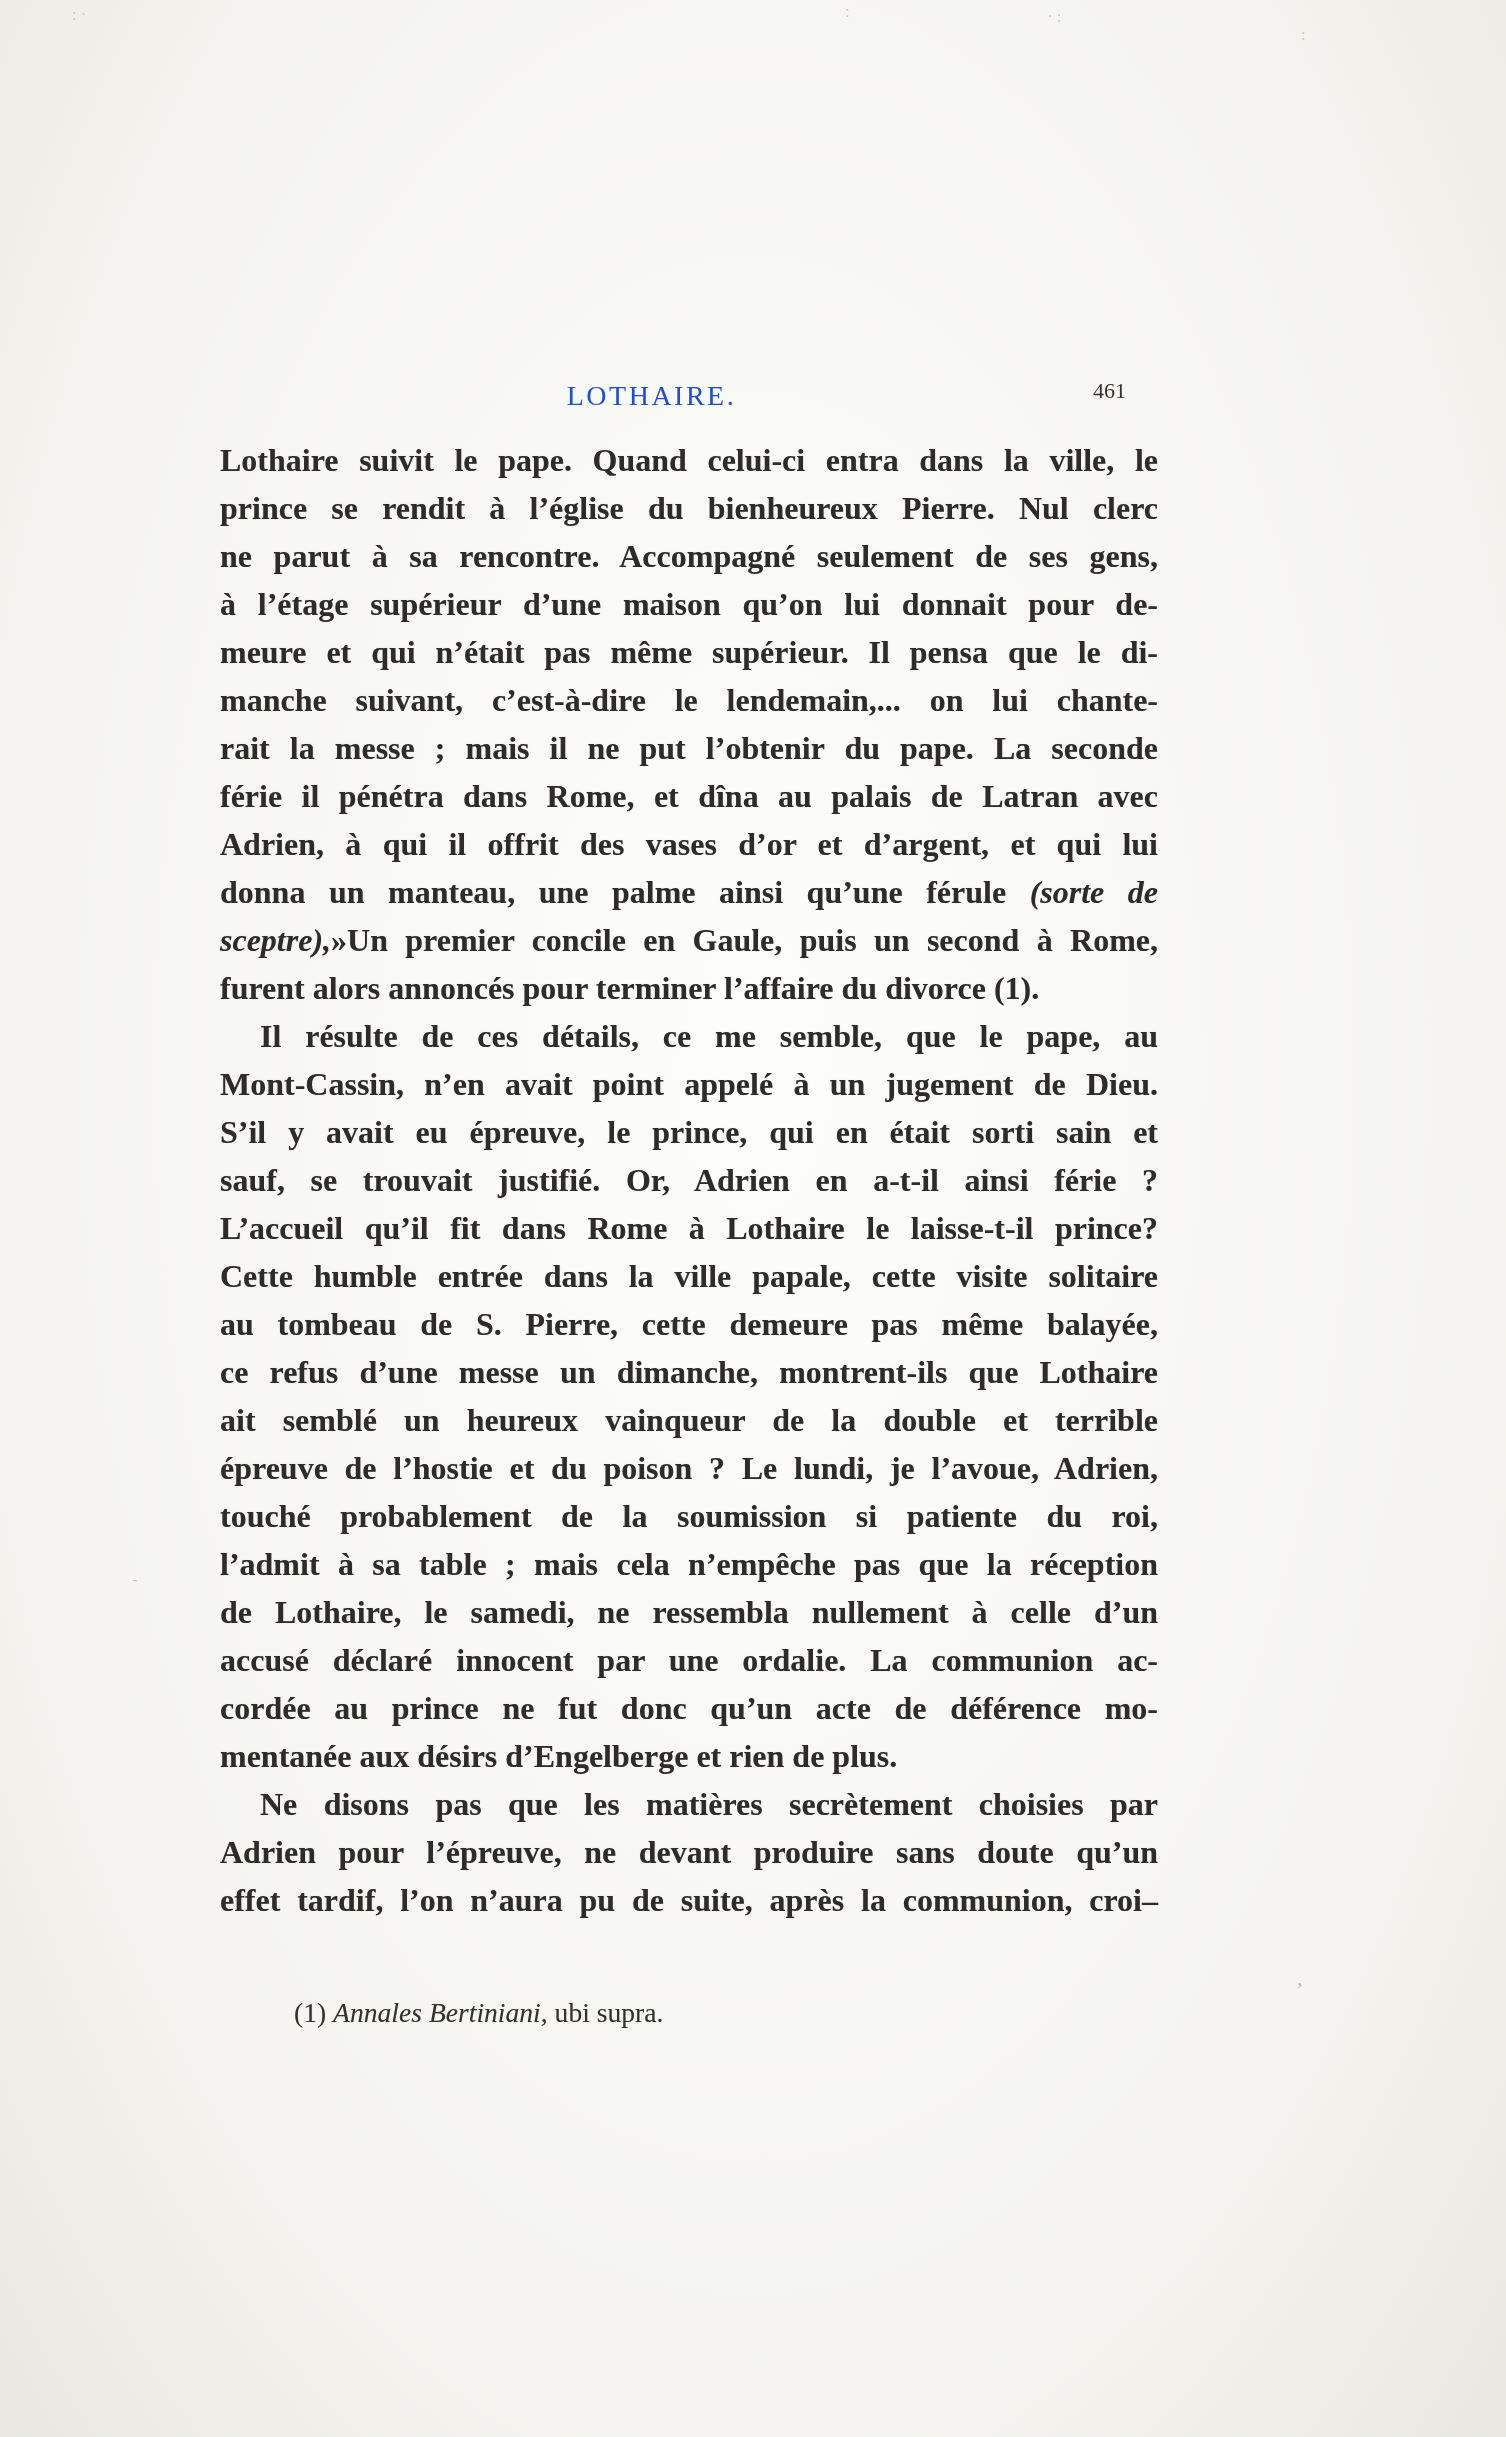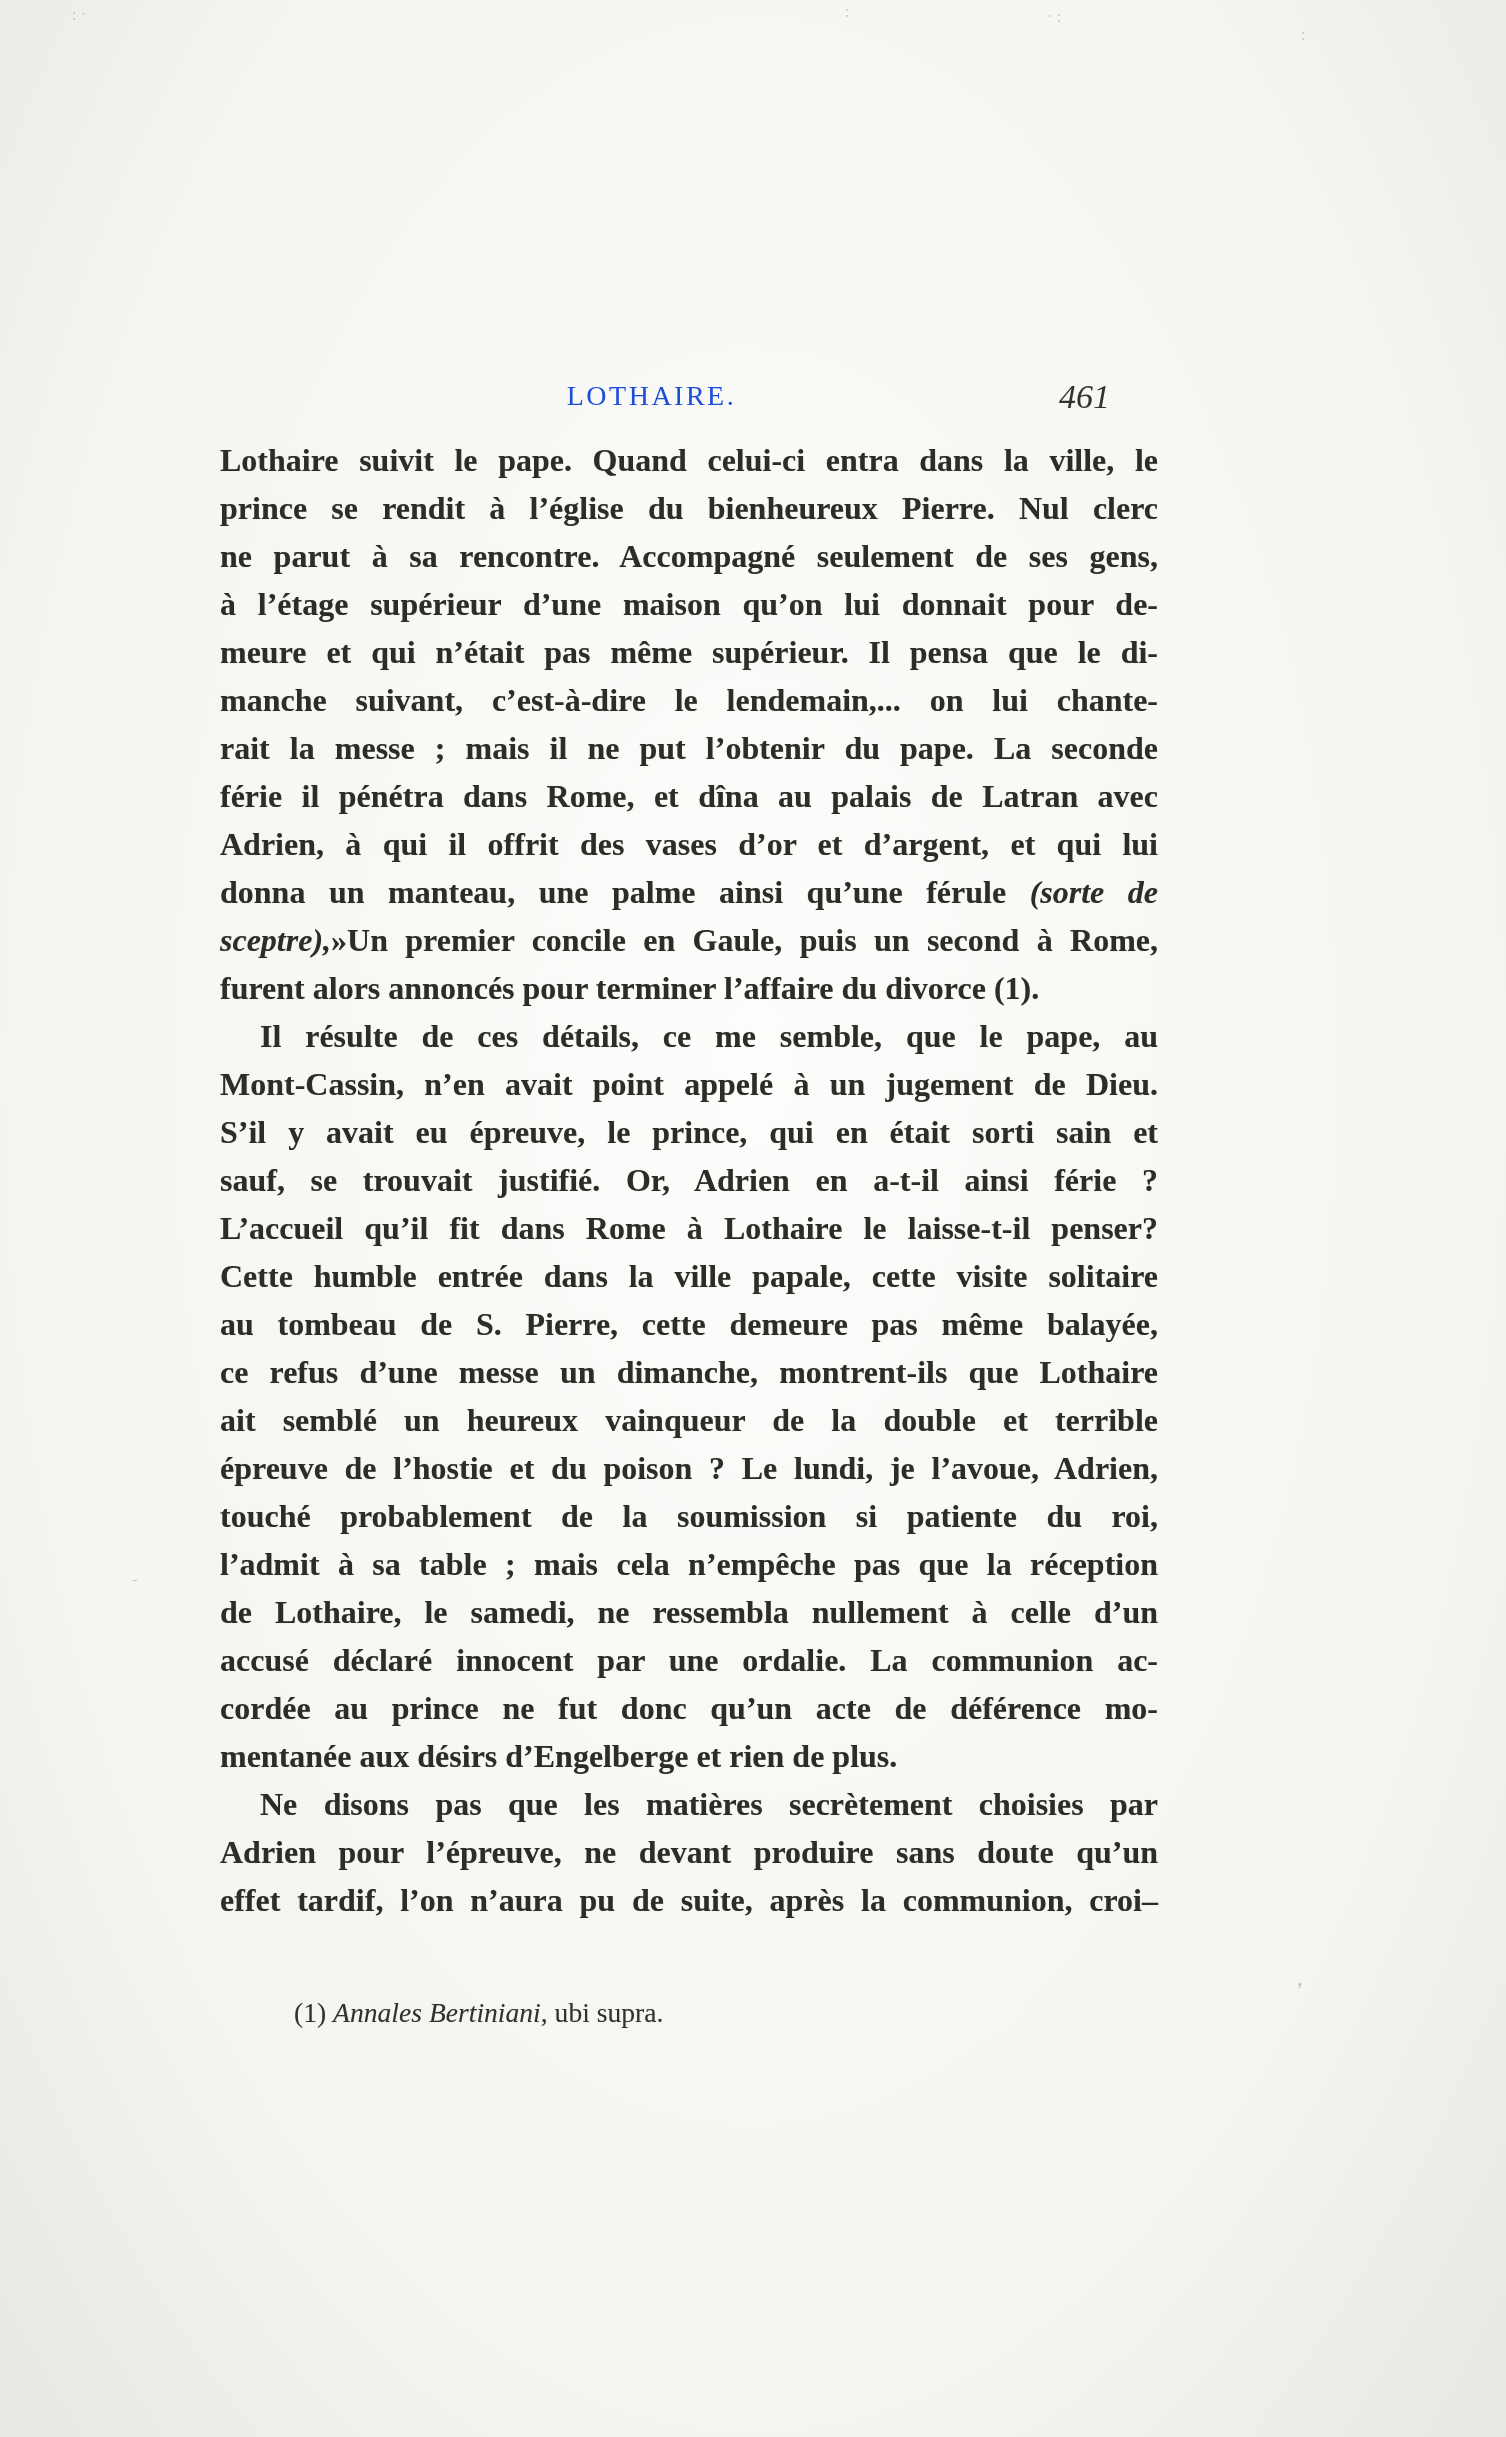--- a/index.html
+++ b/index.html
@@ -37,25 +37,24 @@
   .running-title {
     position: absolute;
     left: 46%;
     transform: translateX(-50%);
     font-size: 28px;
     letter-spacing: 2.5px;
     color: #1d4ed8;
   }
   .page-number {
     position: absolute;
-    right: 48px;
+    right: 32px;
     top: -1.7px;
-    font-size: 34px;
+    font-size: 22px;
     color: #34322d;
-    font-style: italic;
   }
   .text-block {
     position: absolute;
     left: 220px;
     top: 436px;
     width: 938px;
     font-size: 32px;
     line-height: 48px;
     text-shadow: 0 0 0.8px rgba(62,56,45,0.28);
   }
@@ -110,21 +109,21 @@
         <div class="text-line"><span>Adrien, à qui il offrit des vases d’or et d’argent, et qui lui</span></div>
         <div class="text-line"><span>donna un manteau, une palme ainsi qu’une férule </span><span class="italic">(sorte de</span></div>
         <div class="text-line"><span class="italic">sceptre),</span><span>»Un premier concile en Gaule, puis un second à Rome,</span></div>
         <div class="text-line line-last"><span>furent alors annoncés pour terminer l’affaire du divorce (1).</span></div>
       </div>
       <div class="paragraph">
         <div class="text-line line-first-indent"><span>Il résulte de ces détails, ce me semble, que le pape, au</span></div>
         <div class="text-line"><span>Mont-Cassin, n’en avait point appelé à un jugement de Dieu.</span></div>
         <div class="text-line"><span>S’il y avait eu épreuve, le prince, qui en était sorti sain et</span></div>
         <div class="text-line"><span>sauf, se trouvait justifié. Or, Adrien en a-t-il ainsi férie ?</span></div>
-        <div class="text-line"><span>L’accueil qu’il fit dans Rome à Lothaire le laisse-t-il penser?</span></div>
+        <div class="text-line"><span>L’accueil qu’il fit dans Rome à Lothaire le laisse-t-il prince?</span></div>
         <div class="text-line"><span>Cette humble entrée dans la ville papale, cette visite solitaire</span></div>
         <div class="text-line"><span>au tombeau de S. Pierre, cette demeure pas même balayée,</span></div>
         <div class="text-line"><span>ce refus d’une messe un dimanche, montrent-ils que Lothaire</span></div>
         <div class="text-line"><span>ait semblé un heureux vainqueur de la double et terrible</span></div>
         <div class="text-line"><span>épreuve de l’hostie et du poison ? Le lundi, je l’avoue, Adrien,</span></div>
         <div class="text-line"><span>touché probablement de la soumission si patiente du roi,</span></div>
         <div class="text-line"><span>l’admit à sa table ; mais cela n’empêche pas que la réception</span></div>
         <div class="text-line"><span>de Lothaire, le samedi, ne ressembla nullement à celle d’un</span></div>
         <div class="text-line"><span>accusé déclaré innocent par une ordalie. La communion ac-</span></div>
         <div class="text-line"><span>cordée au prince ne fut donc qu’un acte de déférence mo-</span></div>

